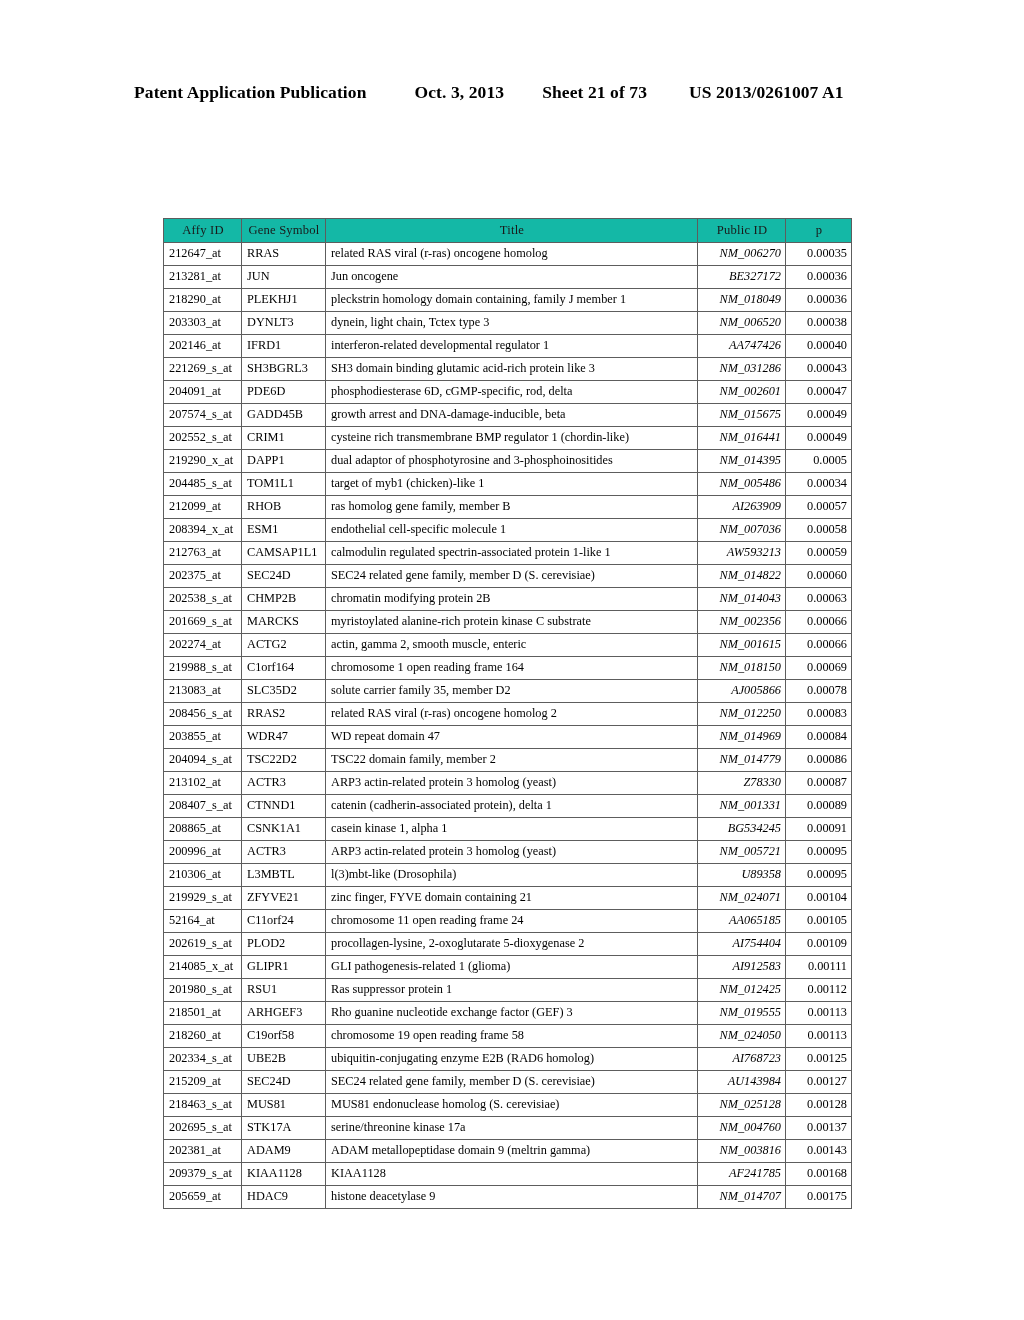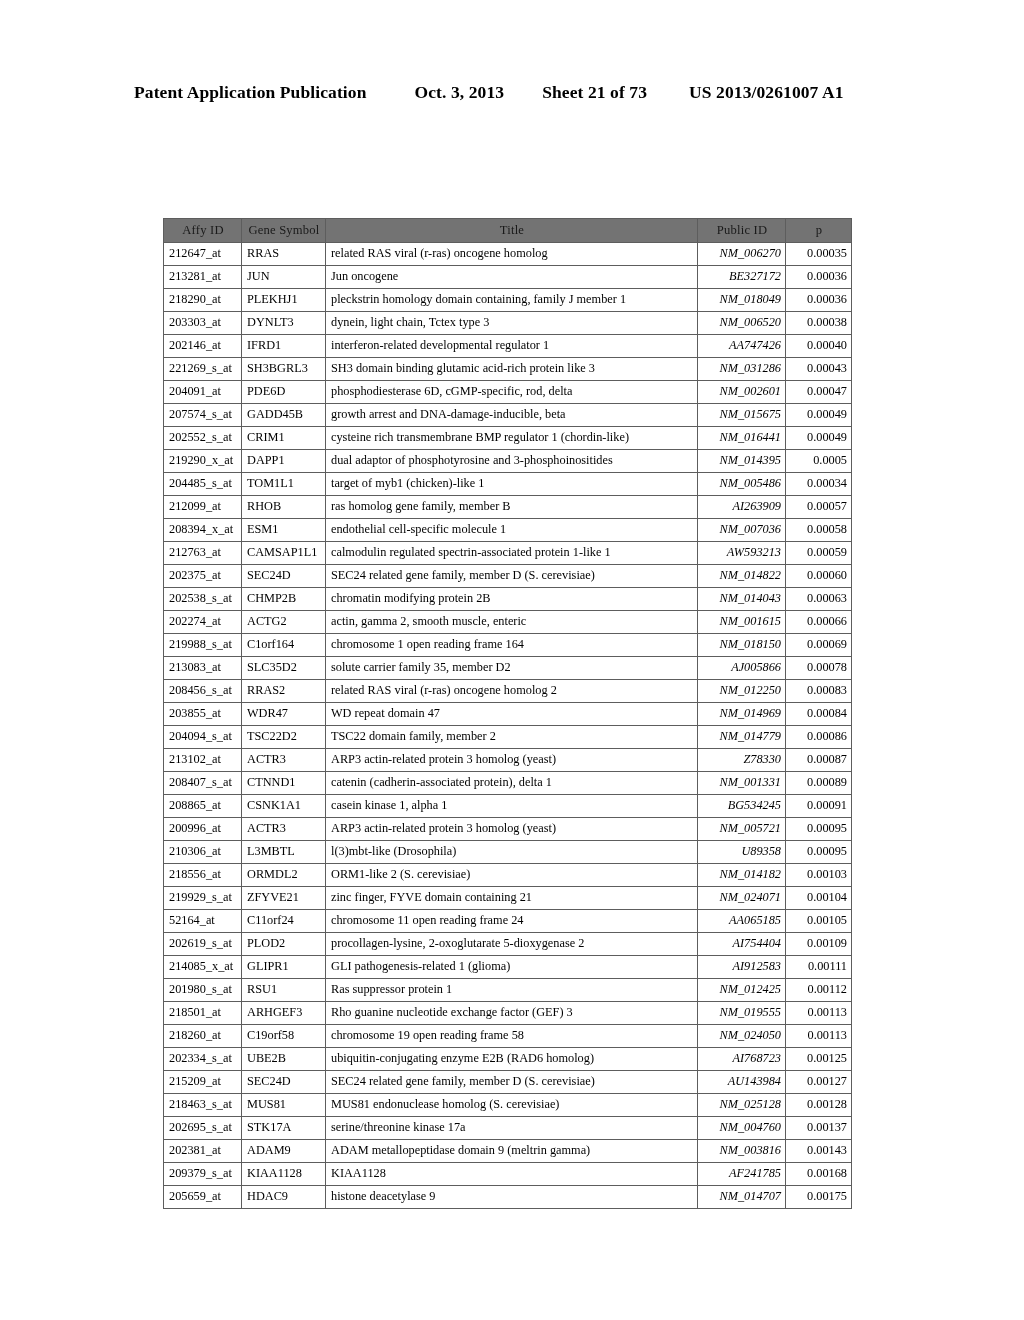--- a/index.html
+++ b/index.html
@@ -69,21 +69,21 @@
   table.gene-table td {
     border: 1px solid #5d5d5d;
     padding: 2px 4px 3px 5px;
     height: 17px;
     vertical-align: middle;
     overflow: hidden;
     white-space: nowrap;
     font-weight: normal;
   }
   table.gene-table thead th {
-    background: #737373;
+    background: #14b8a6;
     text-align: center;
     color: #1a1a1a;
     font-size: 12.6px;
     letter-spacing: 0.2px;
     height: 18px;
   }
   td.affy, td.sym {
     text-align: left;
   }
   td.title {
@@ -232,20 +232,27 @@
           <td class="pval">0.00060</td>
         </tr>
         <tr>
           <td class="affy">202538_s_at</td>
           <td class="sym">CHMP2B</td>
           <td class="title">chromatin modifying protein 2B</td>
           <td class="pub">NM_014043</td>
           <td class="pval">0.00063</td>
         </tr>
         <tr>
+          <td class="affy">201669_s_at</td>
+          <td class="sym">MARCKS</td>
+          <td class="title">myristoylated alanine-rich protein kinase C substrate</td>
+          <td class="pub">NM_002356</td>
+          <td class="pval">0.00066</td>
+        </tr>
+        <tr>
           <td class="affy">202274_at</td>
           <td class="sym">ACTG2</td>
           <td class="title">actin, gamma 2, smooth muscle, enteric</td>
           <td class="pub">NM_001615</td>
           <td class="pval">0.00066</td>
         </tr>
         <tr>
           <td class="affy">219988_s_at</td>
           <td class="sym">C1orf164</td>
           <td class="title">chromosome 1 open reading frame 164</td>
@@ -309,27 +316,20 @@
           <td class="pval">0.00095</td>
         </tr>
         <tr>
           <td class="affy">210306_at</td>
           <td class="sym">L3MBTL</td>
           <td class="title">l(3)mbt-like (Drosophila)</td>
           <td class="pub">U89358</td>
           <td class="pval">0.00095</td>
         </tr>
         <tr>
-          <td class="affy">218556_at</td>
-          <td class="sym">ORMDL2</td>
-          <td class="title">ORM1-like 2 (S. cerevisiae)</td>
-          <td class="pub">NM_014182</td>
-          <td class="pval">0.00103</td>
-        </tr>
-        <tr>
           <td class="affy">219929_s_at</td>
           <td class="sym">ZFYVE21</td>
           <td class="title">zinc finger, FYVE domain containing 21</td>
           <td class="pub">NM_024071</td>
           <td class="pval">0.00104</td>
         </tr>
         <tr>
           <td class="affy">52164_at</td>
           <td class="sym">C11orf24</td>
           <td class="title">chromosome 11 open reading frame 24</td>

